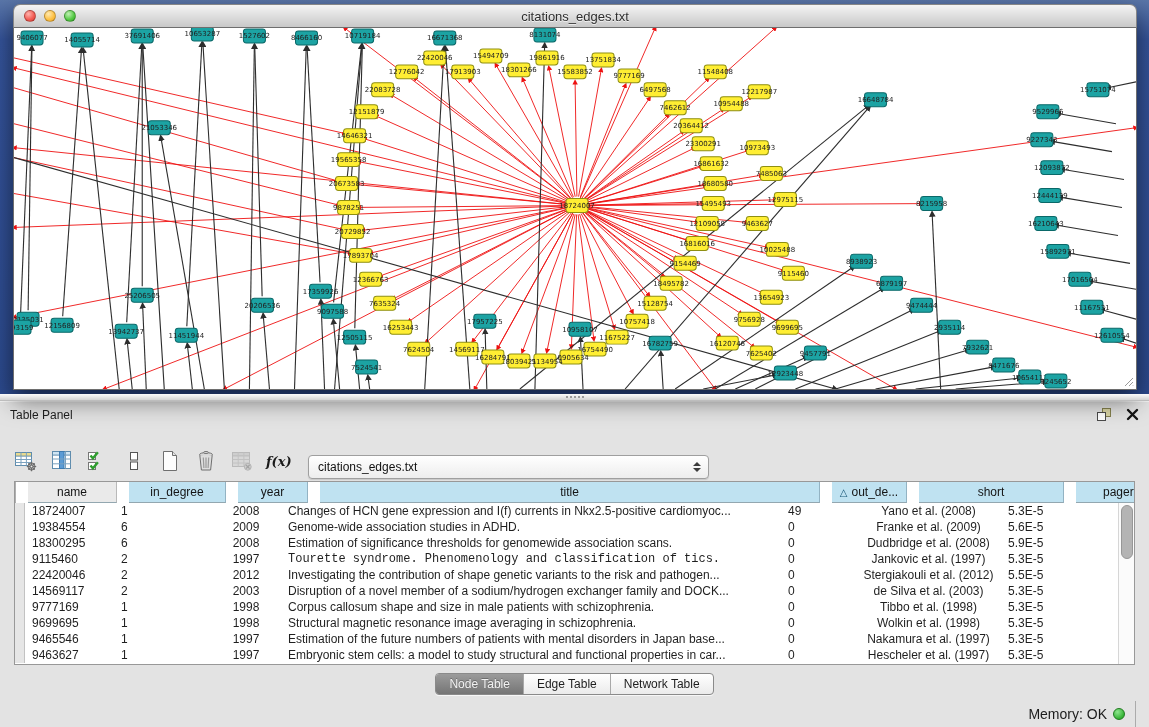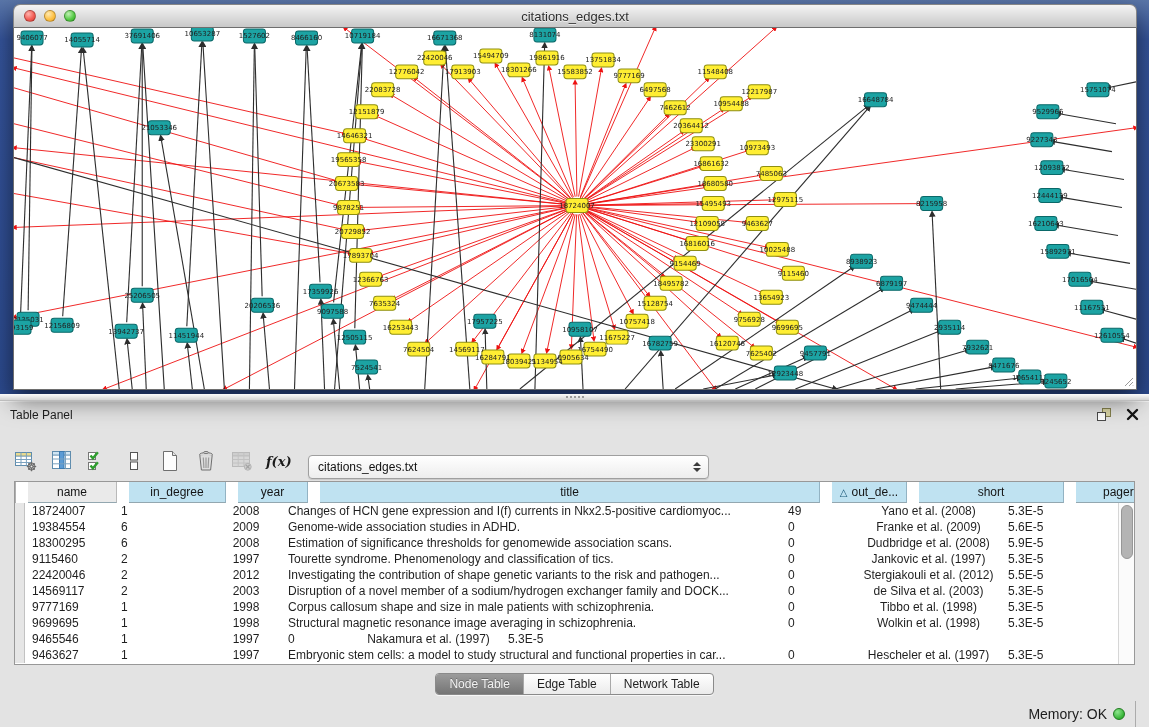--- a/index.html
+++ b/index.html
@@ -786,21 +786,21 @@
           <div class="td" style="width: 500px; flex: 0 0 auto; text-align: left; padding-left: 7px;">Estimation of significance thresholds for genomewide association scans.</div>
           <div class="td" style="width: 75px; flex: 0 0 auto; text-align: left; padding-left: 7px;">0</div>
           <div class="td" style="width: 145px; flex: 0 0 auto; text-align: center;">Dudbridge et al. (2008)</div>
           <div class="td" style="width: 105px; flex: 0 0 auto; text-align: left; padding-left: 7px;">5.9E-5</div>
         </div>
         <div class="tr">
           <div class="gutter"></div>
           <div class="td" style="width: 89px; flex: 0 0 auto; text-align: left; padding-left: 7px;">9115460</div>
           <div class="td" style="width: 97px; flex: 0 0 auto; text-align: left; padding-left: 7px;">2</div>
           <div class="td" style="width: 70px; flex: 0 0 auto; text-align: center;">1997</div>
-          <div class="td" style="width: 500px; flex: 0 0 auto; text-align: left; padding-left: 7px;">Tourette syndrome. Phenomenology and classification of tics.</div>
+          <div class="td" style="width: 500px; flex: 0 0 auto; text-align: left; padding-left: 7px; font-family: Liberation Mono, monospace;">Tourette syndrome. Phenomenology and classification of tics.</div>
           <div class="td" style="width: 75px; flex: 0 0 auto; text-align: left; padding-left: 7px;">0</div>
           <div class="td" style="width: 145px; flex: 0 0 auto; text-align: center;">Jankovic et al. (1997)</div>
           <div class="td" style="width: 105px; flex: 0 0 auto; text-align: left; padding-left: 7px;">5.3E-5</div>
         </div>
         <div class="tr">
           <div class="gutter"></div>
           <div class="td" style="width: 89px; flex: 0 0 auto; text-align: left; padding-left: 7px;">22420046</div>
           <div class="td" style="width: 97px; flex: 0 0 auto; text-align: left; padding-left: 7px;">2</div>
           <div class="td" style="width: 70px; flex: 0 0 auto; text-align: center;">2012</div>
           <div class="td" style="width: 500px; flex: 0 0 auto; text-align: left; padding-left: 7px;">Investigating the contribution of shape genetic variants to the risk and pathogen...</div>
@@ -836,20 +836,21 @@
           <div class="td" style="width: 500px; flex: 0 0 auto; text-align: left; padding-left: 7px;">Structural magnetic resonance image averaging in schizophrenia.</div>
           <div class="td" style="width: 75px; flex: 0 0 auto; text-align: left; padding-left: 7px;">0</div>
           <div class="td" style="width: 145px; flex: 0 0 auto; text-align: center;">Wolkin et al. (1998)</div>
           <div class="td" style="width: 105px; flex: 0 0 auto; text-align: left; padding-left: 7px;">5.3E-5</div>
         </div>
         <div class="tr">
           <div class="gutter"></div>
           <div class="td" style="width: 89px; flex: 0 0 auto; text-align: left; padding-left: 7px;">9465546</div>
           <div class="td" style="width: 97px; flex: 0 0 auto; text-align: left; padding-left: 7px;">1</div>
           <div class="td" style="width: 70px; flex: 0 0 auto; text-align: center;">1997</div>
+          <div class="td" style="width: 500px; flex: 0 0 auto; text-align: left; padding-left: 7px;">Estimation of the future numbers of patients with mental disorders in Japan base...</div>
           <div class="td" style="width: 75px; flex: 0 0 auto; text-align: left; padding-left: 7px;">0</div>
           <div class="td" style="width: 145px; flex: 0 0 auto; text-align: center;">Nakamura et al. (1997)</div>
           <div class="td" style="width: 105px; flex: 0 0 auto; text-align: left; padding-left: 7px;">5.3E-5</div>
         </div>
         <div class="tr">
           <div class="gutter"></div>
           <div class="td" style="width: 89px; flex: 0 0 auto; text-align: left; padding-left: 7px;">9463627</div>
           <div class="td" style="width: 97px; flex: 0 0 auto; text-align: left; padding-left: 7px;">1</div>
           <div class="td" style="width: 70px; flex: 0 0 auto; text-align: center;">1997</div>
           <div class="td" style="width: 500px; flex: 0 0 auto; text-align: left; padding-left: 7px;">Embryonic stem cells: a model to study structural and functional properties in car...</div>

